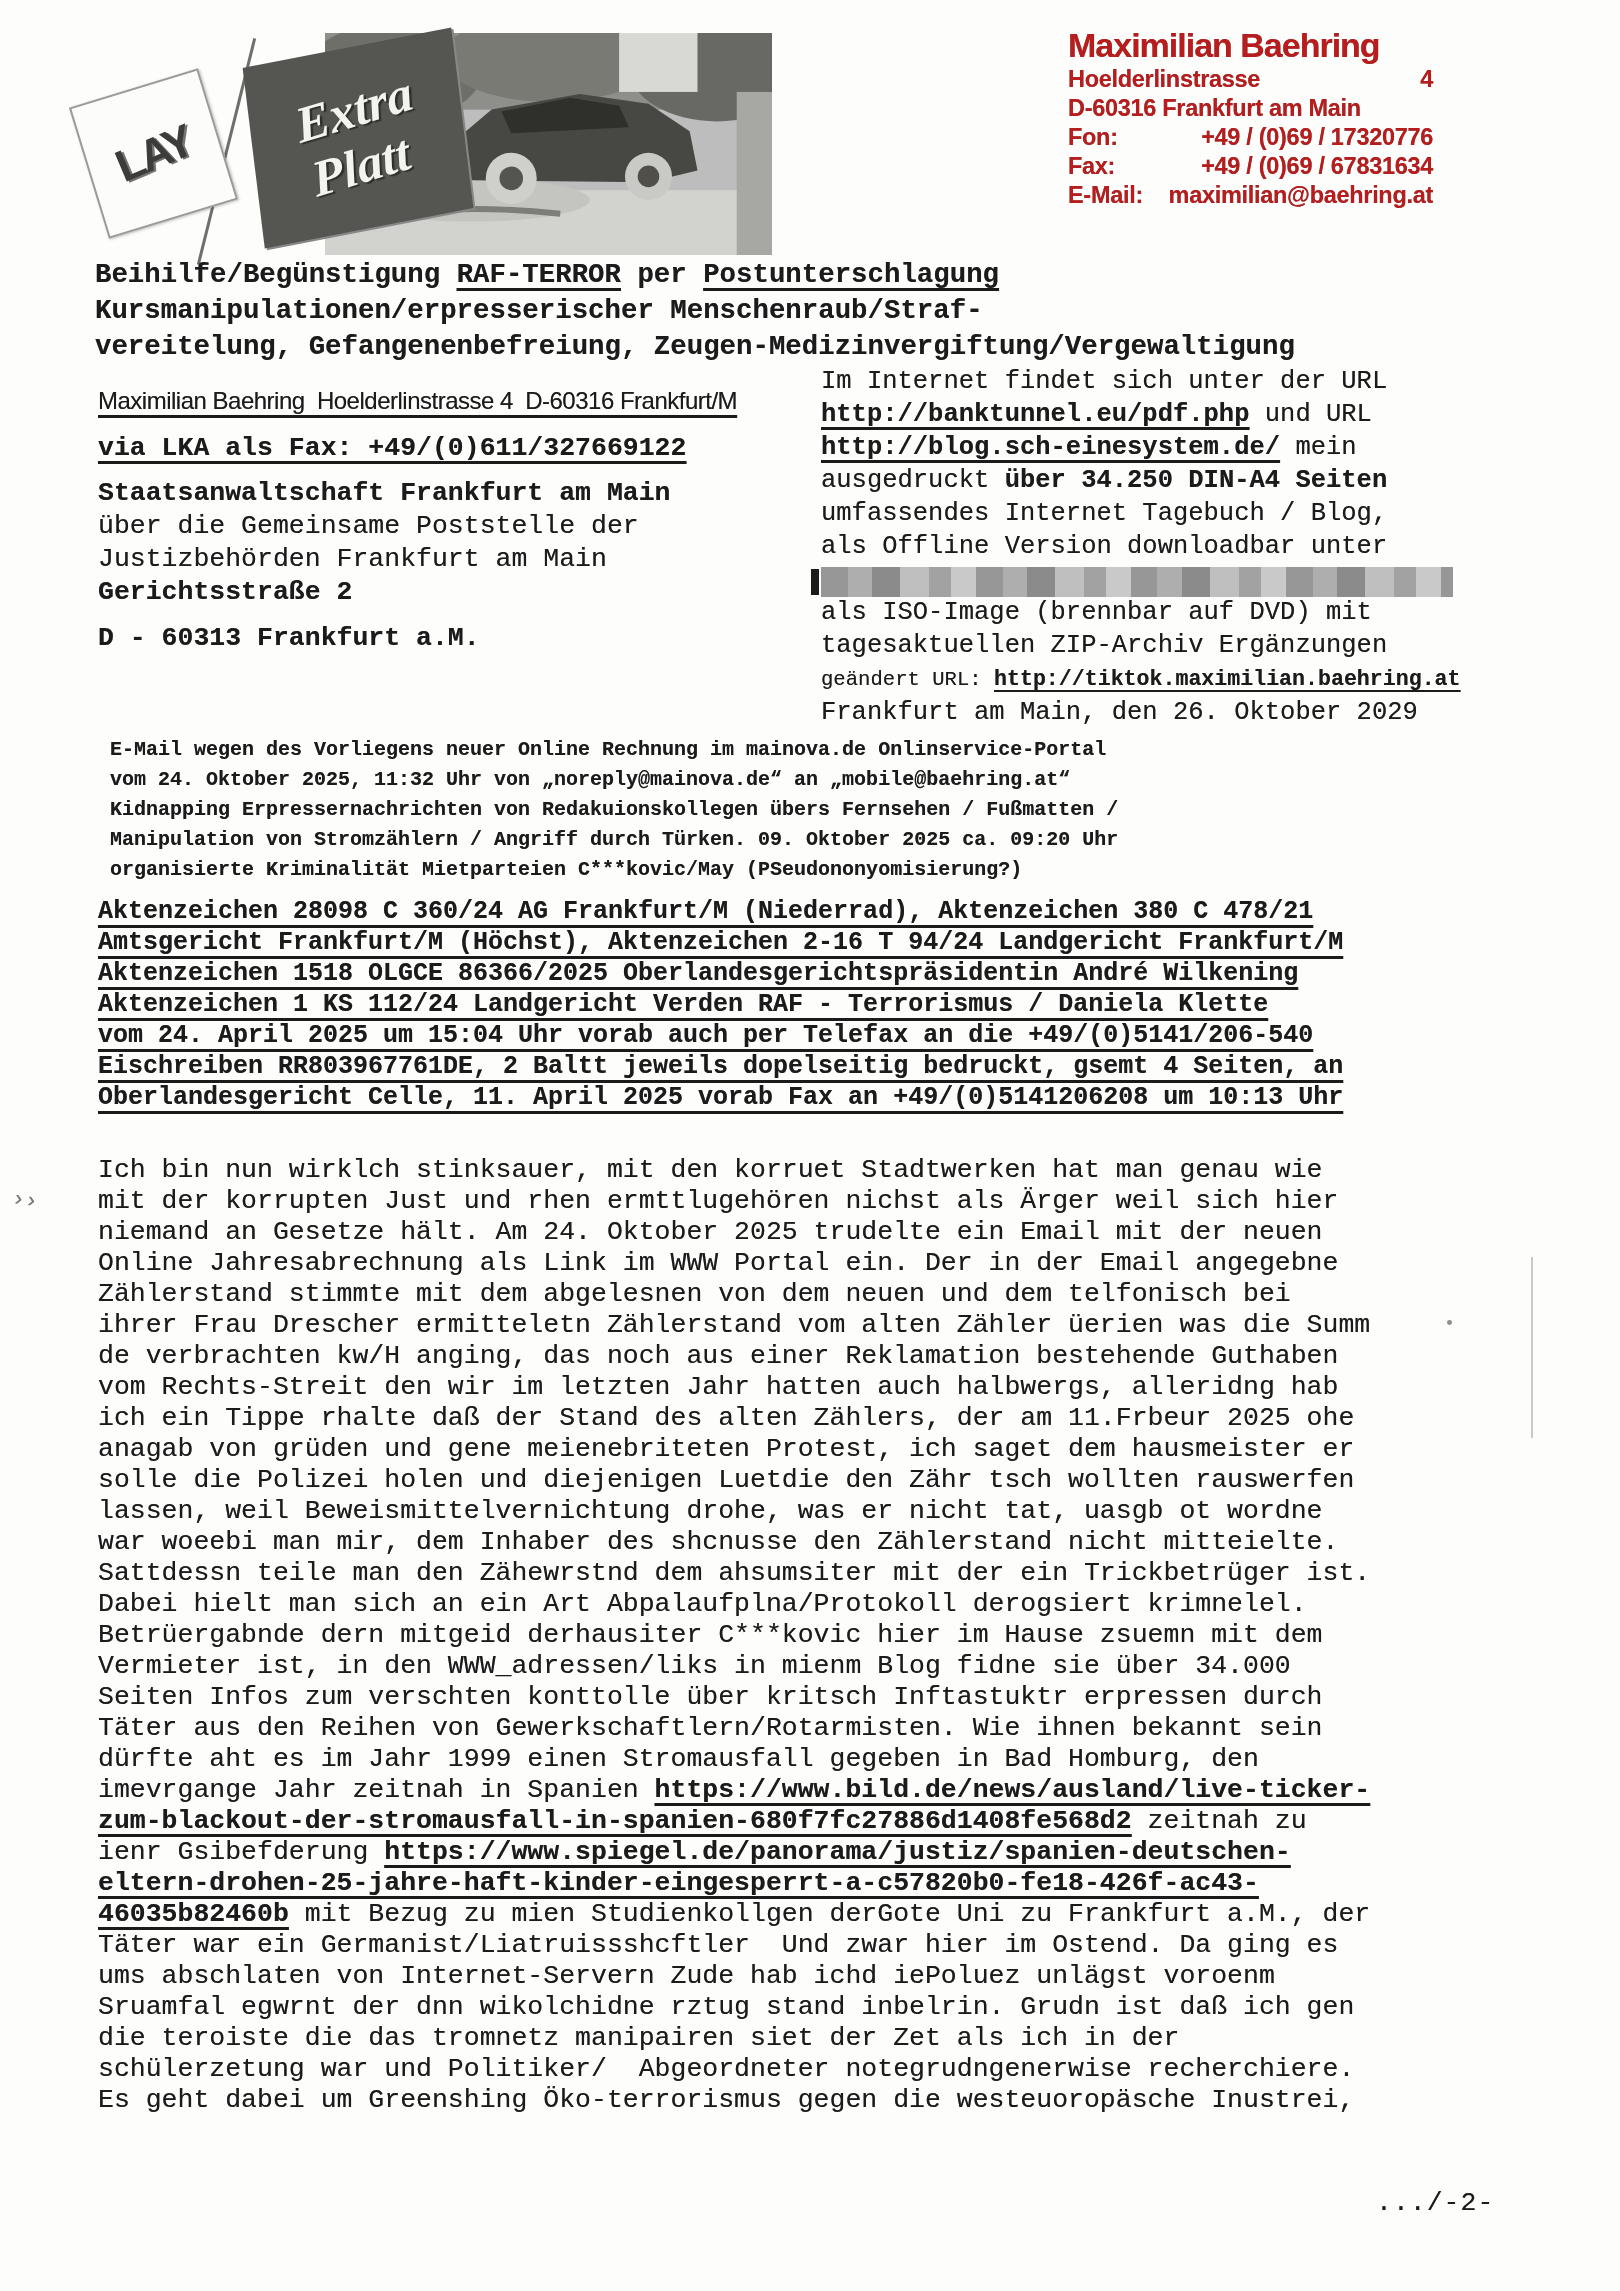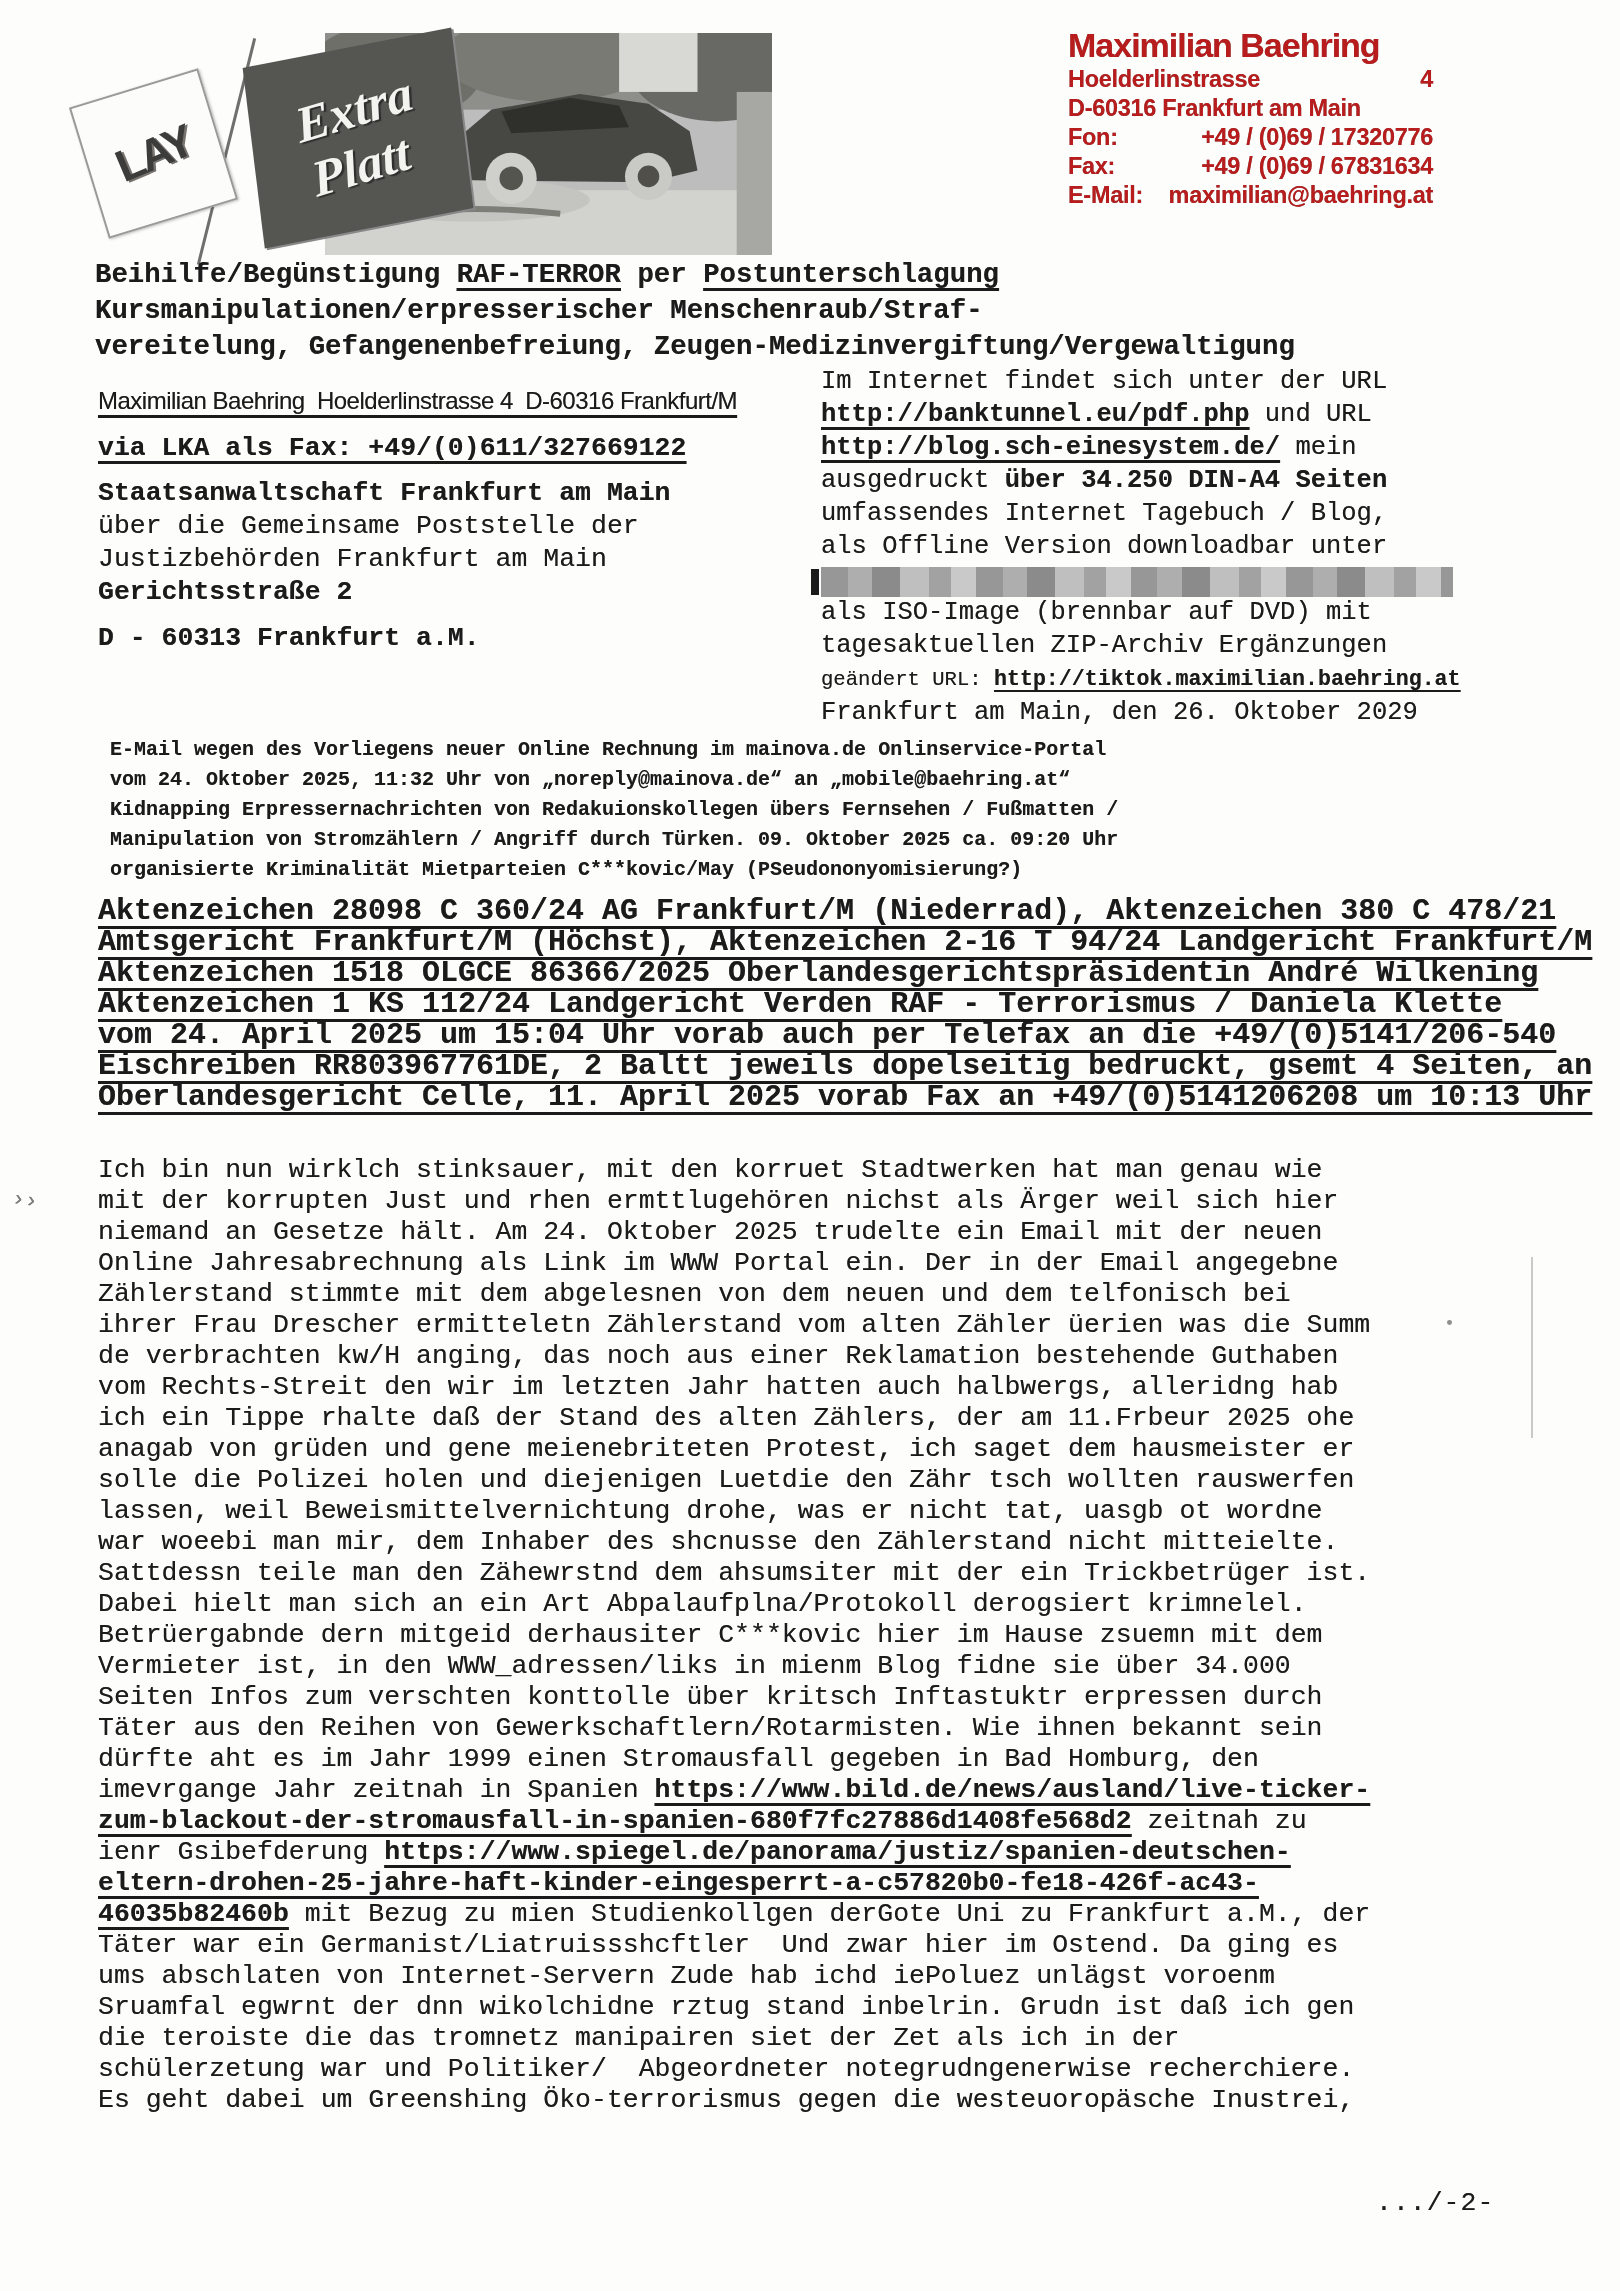--- a/index.html
+++ b/index.html
@@ -68,21 +68,21 @@
   
   .recipient{position:absolute;left:98px;top:384px;font-size:26.5px;line-height:33px;}
 
   
   .info-col{position:absolute;left:821px;top:365px;font-size:25.5px;line-height:33px;}
 
   
   .email-note{position:absolute;left:98px;top:735px;font-size:20px;line-height:30px;font-weight:bold;margin-left:12px;}
 
   
-  .case-refs{position:absolute;left:98px;top:896px;font-size:30px;line-height:31px;}
+  .case-refs{position:absolute;left:98px;top:896px;font-size:25px;line-height:31px;}
   .case-refs .line span{
     font-weight:bold;text-decoration:underline;
     text-decoration-thickness:2.5px;text-underline-offset:6.9px;
   }
 
   
   .body-text{position:absolute;left:98px;top:1155px;font-size:26.5px;line-height:31px;}
 
   .page-marker{position:absolute;left:1376px;top:2188px;font-size:26.5px;letter-spacing:1px;}
 

